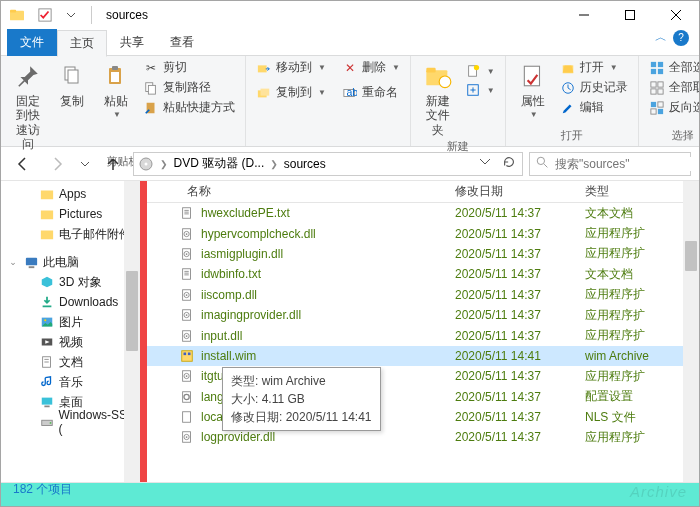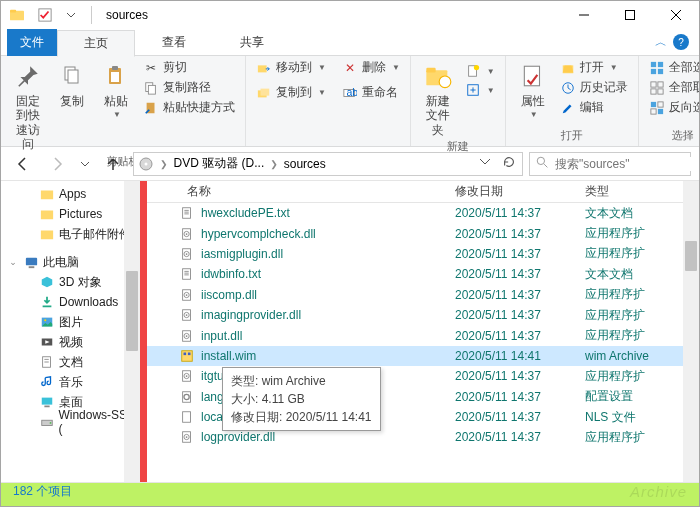--- a/index.html
+++ b/index.html
@@ -8,22 +8,22 @@
 .titlebar{height:28px;display:flex;align-items:center;background:#fff}
 .tb-left{display:flex;align-items:center;gap:4px;padding-left:8px}
 .tb-icon{width:16px;height:16px;display:flex;align-items:center;justify-content:center}
 .qat{display:flex;align-items:center;gap:2px;margin-left:4px}
 .qat-btn{width:24px;height:22px;display:flex;align-items:center;justify-content:center}
 .tb-sep{width:1px;height:18px;background:#ccc;margin:0 4px}
 .tb-title{margin-left:6px;color:#000}
 .winctrl{margin-left:auto;display:flex}
 .winbtn{width:46px;height:28px;display:flex;align-items:center;justify-content:center}
 
-.tabs{height:26px;display:flex;align-items:center;background:#fff;padding-left:6px;border-bottom:0}
-.tab{padding:4px 26px;font-size:12px;cursor:default;color:#333;border:1px solid transparent}
+.tabs{height:26px;display:flex;align-items:flex-start;background:#fff;padding-left:6px;border-bottom:0}
+.tab{padding:4px 12px;font-size:12px;cursor:default;color:#333;border:1px solid transparent}
 .tab.file{background:#1979ca;color:#fff;padding:4px 12px}
 .tab.active{background:#f5f6f7;border:1px solid #dadbdc;border-bottom-color:#f5f6f7;position:relative;top:1px}
 .tabs-right{margin-left:auto;display:flex;align-items:center;gap:6px;padding-right:10px}
 .chev{color:#1979ca}
 .help{width:16px;height:16px;border-radius:50%;background:#1979ca;color:#fff;display:flex;align-items:center;justify-content:center;font-size:10px}
 
 .ribbon{height:92px;background:#f5f6f7;border-top:1px solid #dadbdc;border-bottom:1px solid #dadbdc;display:flex}
 .group{border-right:1px solid #e1e2e3;display:flex;flex-direction:column;padding:2px 6px}
 .group-body{flex:1;display:flex;align-items:flex-start;gap:2px}
 .group-label{text-align:center;color:#666;font-size:11px;padding-bottom:1px}
@@ -56,30 +56,30 @@
 .thumb{position:absolute;left:2px;width:12px;background:#c2c2c2;border-radius:1px}
 
 .filepane{flex:1;position:relative;overflow:hidden}
 .flh{display:flex;border-bottom:1px solid #e5e5e5;height:22px;align-items:center;color:#444}
 .flh .col{padding:0 8px;border-right:1px solid transparent}
 .col-name{width:300px}
 .col-date{width:130px}
 .col-type{flex:1}
 .rows{}
 .frow{display:flex;height:20.4px;align-items:center}
-.frow .c{padding:0 8px;white-space:nowrap;overflow:hidden;text-overflow:ellipsis;color:#0f766e}
+.frow .c{padding:0 8px;white-space:nowrap;overflow:hidden;text-overflow:ellipsis;color:#4d7c0f}
 .frow .c.name{width:300px;display:flex;align-items:center;gap:6px}
 .frow .c.date{width:130px}
 .frow .c.type{flex:1}
 .frow.sel{background:#cde8ff}
 .fic{width:16px;height:16px;flex-shrink:0;display:flex;align-items:center;justify-content:center}
 
 .tooltip{position:absolute;background:#fff;border:1px solid #9a9a9a;padding:4px 8px;line-height:1.5;color:#444;box-shadow:2px 2px 4px rgba(0,0,0,.15)}
 
-.status{height:24px;border-top:1px solid #e5e5e5;display:flex;align-items:flex-start;padding:0 12px;color:#1979ca;font-size:12px;position:absolute;bottom:0;left:0;right:0;background:#bef264}
+.status{height:24px;border-top:1px solid #e5e5e5;display:flex;align-items:flex-end;padding:8px 12px;color:#1979ca;font-size:12px;position:absolute;bottom:0;left:0;right:0;background:#5eead4}
 
 .wm{position:absolute;right:12px;bottom:6px;color:rgba(0,0,0,.10);font-size:15px;font-style:italic;letter-spacing:1px}
 </style>
 </head>
 <body>
 
 <div class="titlebar">
   <div class="tb-left">
     <span class="tb-icon">
       <svg width="14" height="14" viewBox="0 0 16 16">
@@ -119,22 +119,22 @@
           <line x1="0" y1="0" x2="10" y2="10" stroke="#000"></line>
           <line x1="10" y1="0" x2="0" y2="10" stroke="#000"></line>
         </svg>
       </div>
   </div>
 </div>
 
 <div class="tabs">
   <div class="tab file">文件</div>
   <div class="tab active">主页</div>
+  <div class="tab">共享</div>
   <div class="tab">查看</div>
-  <div class="tab">共享</div>
   <div class="tabs-right">
     <span class="chev">︿</span>
     <span class="help">?</span>
   </div>
 </div>
 
 <div class="ribbon">
   <div class="group">
     <div class="group-body">
       <div class="bigbtn">

